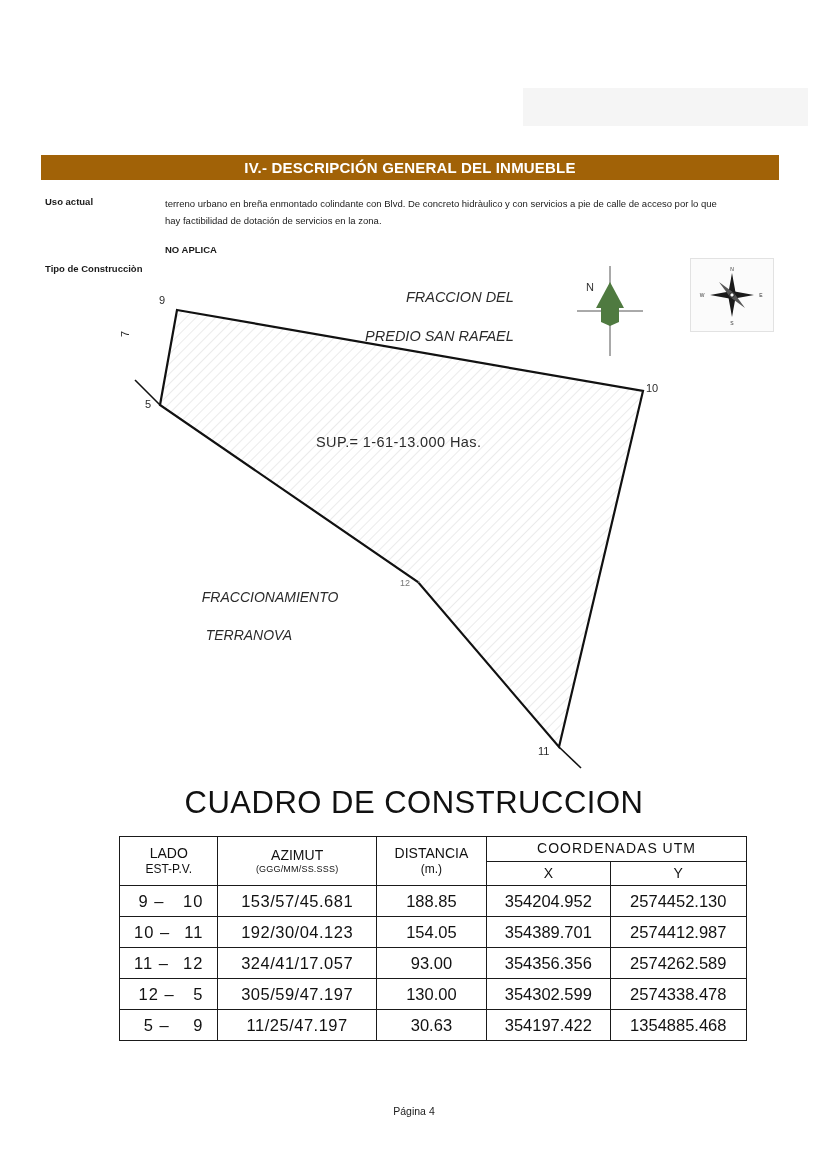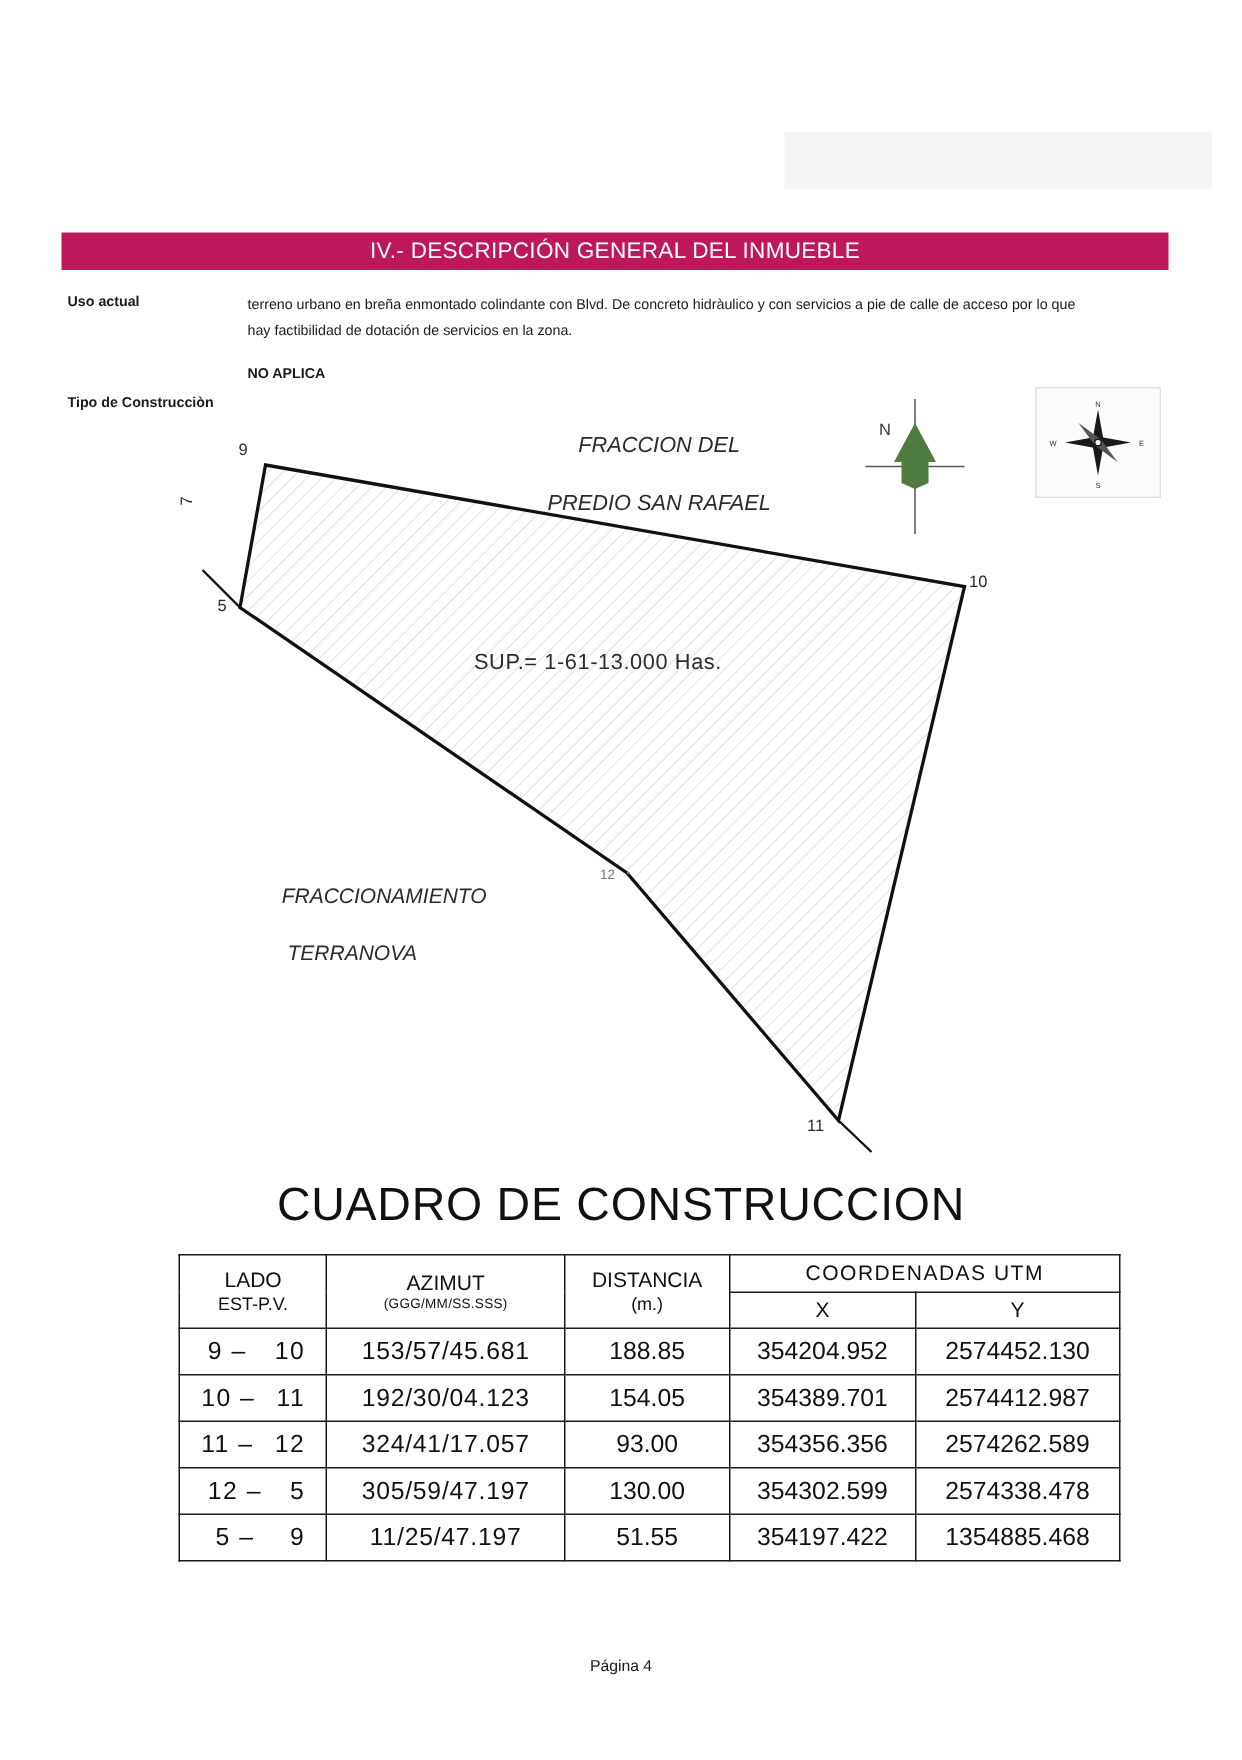--- a/index.html
+++ b/index.html
@@ -26,24 +26,24 @@
     background: #f5f5f5;
   }
 
   
   .section-bar {
     position: absolute;
     top: 155px;
     left: 41px;
     width: 738px;
     height: 25px;
-    background: #be185d;
+    background: #a16207;
     color: #ffffff;
     font-size: 15px;
-    font-weight: normal;
+    font-weight: bold;
     letter-spacing: 0.2px;
     display: flex;
     align-items: center;
     justify-content: center;
   }
 
   
   .info-label {
     position: absolute;
     font-size: 9.5px;
@@ -76,25 +76,25 @@
     font-family: "Liberation Sans", sans-serif;
     font-style: italic;
     color: #2b2b2b;
     white-space: pre;
   }
   #label-fraccion {
     top: 268px;
     left: 357px;
     font-size: 14.5px;
     line-height: 1.35;
-    text-align: center;
+    text-align: right;
   }
   #label-terranova {
     top: 569px;
-    left: 180px;
+    left: 194px;
     font-size: 14px;
     line-height: 1.35;
   }
   #label-sup {
     top: 434px;
     left: 316px;
     font-size: 14.5px;
     font-style: normal;
     letter-spacing: 0.4px;
   }
@@ -353,21 +353,21 @@
       <tr>
         <td class="lado"><span>12</span> –<span class="pv">5</span></td>
         <td class="azimut">305/59/47.197</td>
         <td class="dist">130.00</td>
         <td class="cx">354302.599</td>
         <td class="cy">2574338.478</td>
       </tr>
       <tr>
         <td class="lado"><span>5</span> –<span class="pv">9</span></td>
         <td class="azimut">11/25/47.197</td>
-        <td class="dist">51.55</td>
+        <td class="dist">30.63</td>
         <td class="cx">354197.422</td>
         <td class="cy">1354885.468</td>
       </tr>
     </tbody>
   </table>
 </div>
 
 <div id="page-footer">Página 4</div>
 
 </body></html>

